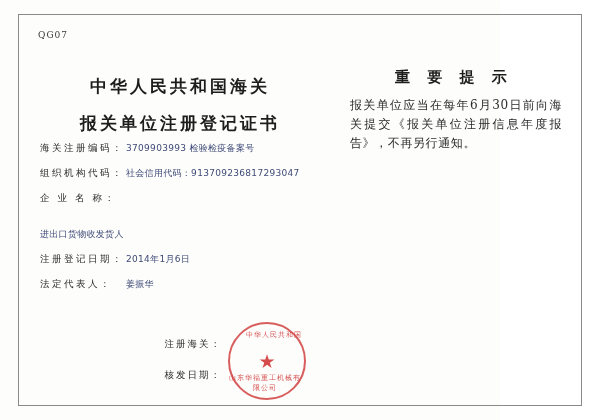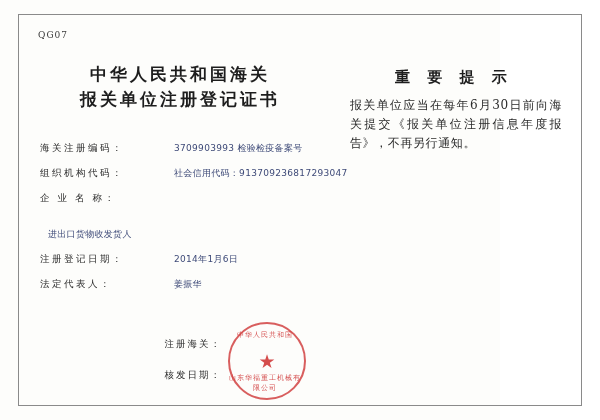--- a/index.html
+++ b/index.html
@@ -47,54 +47,53 @@
     text-align: center;
   }
   .title-line {
     font-family: "DejaVu Serif", serif;
     font-size: 17px;
     font-weight: bold;
     letter-spacing: 3px;
     color: #1d1d1d;
     line-height: 25px;
     white-space: nowrap;
+    margin-top: 12px;
   }
 
   .fields {
     position: absolute;
     left: 40px;
     top: 142px;
     width: 300px;
   }
   .field-row {
     display: flex;
     align-items: baseline;
     margin-bottom: 11px;
     height: 14px;
-    gap: 40px;
   }
   .field-row.gap-big {
     margin-bottom: 22px;
   }
   .field-label {
     width: 86px;
     flex: 0 0 86px;
     font-size: 9.5px;
     color: #2b2b2b;
     font-family: "DejaVu Serif", serif;
     letter-spacing: 2.5px;
     white-space: nowrap;
   }
   .field-value {
     font-size: 9px;
     color: #4a4f6a;
     font-family: "DejaVu Sans", sans-serif;
     letter-spacing: 0.3px;
     white-space: nowrap;
-    margin-left: 8px;
   }
   .field-value.blue {
     color: #3e4a78;
   }
 
   
   .notice-title {
     position: absolute;
     left: 395px;
     top: 68px;
@@ -144,21 +143,21 @@
     color: #d03a3a;
     font-size: 19px;
     line-height: 1;
     opacity: 0.9;
   }
   .seal-text-top {
     position: absolute;
     left: 0;
     top: 8px;
     width: 74px;
-    text-align: center;
+    text-align: right;
     font-size: 7px;
     color: #d03a3a;
     letter-spacing: 1px;
     font-family: "DejaVu Serif", serif;
     opacity: 0.88;
   }
   .seal-text-bottom {
     position: absolute;
     left: 0;
     bottom: 7px;

